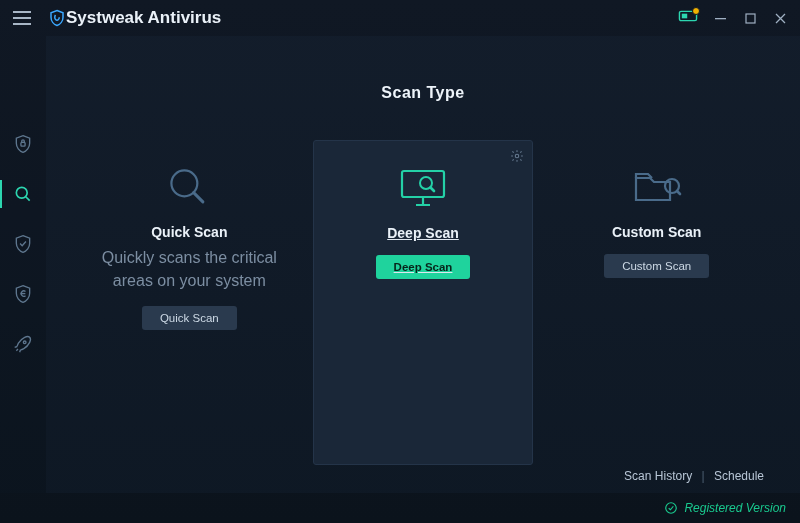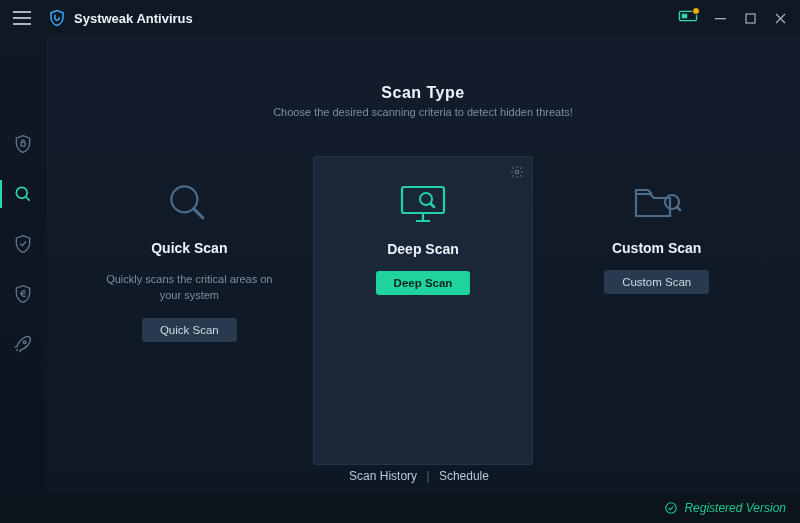--- a/index.html
+++ b/index.html
@@ -2,48 +2,48 @@
 <html><head>
 <meta charset="utf-8">
 <style>
   * { margin: 0; padding: 0; box-sizing: border-box; }
   html, body { width: 800px; height: 523px; overflow: hidden; font-family: "Segoe UI", Arial, sans-serif; background: #0e1724; color: #dfe6ef; }
   .window { width: 800px; height: 523px; background: linear-gradient(180deg,#131d2b 0%, #0e1824 100%); display: flex; flex-direction: column; position: relative; }
   
   .titlebar { height: 36px; display: flex; align-items: center; padding: 0 6px 0 10px; background: rgba(0,0,0,0.15); }
   .hamburger { width: 24px; height: 24px; display:flex; flex-direction:column; justify-content:center; gap:4px; cursor:pointer; margin-right:14px;}
   .hamburger span{ display:block; height:2px; background:#a8b6c6; width:18px; margin-left:3px;}
-  .app-title { display:flex; align-items:center; gap:8px; font-size:13px; font-weight:600; color:#eaf1f8;}
+  .app-title { display:flex; align-items:center; gap:0; font-size:17px; font-weight:600; color:#eaf1f8;}
   .shield-logo svg { display:block; }
   .titlebar-spacer { flex:1; }
   .win-controls { display:flex; align-items:center; gap:2px;}
   .tray-icon { position:relative; margin-right:6px; }
   .tray-icon .dot { position:absolute; top:-2px; right:-2px; width:8px; height:8px; border-radius:50%; background:#f2b200; border:1px solid #0e1724;}
   .win-btn { width:28px; height:26px; display:flex; align-items:center; justify-content:center; color:#9fb0c2; cursor:pointer; }
   
   .body { flex:1; display:flex; min-height:0;}
   .sidebar { width:46px; background:rgba(0,0,0,0.15); display:flex; flex-direction:column; align-items:center; padding-top:88px; gap:10px;}
   .side-item { width:46px; height:40px; display:flex; align-items:center; justify-content:center; color:#5e768e; cursor:pointer; position:relative;}
   .side-item.active { color:#2cd6b0; }
   .side-item.active::before { content:""; position:absolute; left:0; top:6px; bottom:6px; width:2px; background:#2cd6b0;}
   .main { flex:1; padding:48px 28px 10px 28px; display:flex; flex-direction:column; min-width:0;}
   .heading { text-align:center; }
   .heading h1 { font-size:16px; font-weight:600; color:#eef4fa; letter-spacing:.5px;}
   .heading p { font-size:11px; color:#7c8ea2; margin-top:4px;}
   .cards { flex:1; display:flex; justify-content:space-between; gap:14px; margin-top:38px; padding:0 6px;}
   .card { flex:1; max-width:224px; display:flex; flex-direction:column; align-items:center; text-align:center; padding:20px 16px 22px 16px; border-radius:3px; position:relative;}
-  .card.selected { background:#1a2738; border:1px solid #243449;}
+  .card.selected { background:#1a2738; border:1px solid #243449;text-decoration:underline;}
   .gear-corner { position:absolute; top:8px; right:8px; color:#667a90; cursor:pointer;}
   .card-icon { height:56px; display:flex; align-items:center; justify-content:center; color:#4a6b8a; margin-bottom:6px;}
   .card.selected .card-icon { color:#24d1a7;}
   .card h3 { font-size:14px; font-weight:700; color:#eaf1f8; margin-top:2px;}
-  .card p { font-size:11px; color:#7c8ea2; margin-top:16px; line-height:1.45; min-height:32px;}
+  .card p { font-size:16px; color:#7c8ea2; margin-top:6px; line-height:1.45; min-height:32px;}
   .scan-btn { margin-top:14px; padding:6px 18px; font-size:11.5px; border:none; border-radius:3px; background:#2a3a4e; color:#cdd9e5; cursor:pointer;}
   .scan-btn.primary { background:#1fd39d; color:#07251b; font-weight:600;}
-  .footer-links { text-align:center; font-size:12px; color:#b8c6d6; padding:4px 8px 0 0;}
+  .footer-links { text-align:right; font-size:12px; color:#b8c6d6; padding:4px 8px 0 0;}
   .footer-links span { cursor:pointer;}
   .footer-links .sep { color:#4c5e72; margin:0 6px; cursor:default;}
   .statusbar { height:30px; display:flex; align-items:center; justify-content:flex-end; padding:0 14px; background:rgba(0,0,0,0.2); font-size:12px; color:#19c98e;font-style:italic;}
   .statusbar svg { margin-right:6px;}
 </style>
 </head>
 <body>
 
 <div class="window">
 
@@ -122,21 +122,20 @@
             <path d="M5 15 C5 15 6 8 14 4 C18 2 20 4 20 4 C20 4 22 6 20 10 C16 18 9 19 9 19"></path>
             <circle cx="14" cy="10" r="1.6"></circle>
             <path d="M6 18 L4 20 M9 19 L8 22 M5 15 L2 16"></path>
           </svg>
       </div>
     </div>
 
     <div class="main">
       <div class="heading">
         <h1>Scan Type</h1>
-        <p>Choose the desired scanning criteria to detect hidden threats!</p>
       </div>
 
       <div class="cards">
 
         <div class="card">
           <div class="card-icon">
             <svg width="50" height="50" viewBox="0 0 54 54" fill="none" stroke="currentColor" stroke-width="2.4">
                 <circle cx="22" cy="22" r="14"></circle>
                 <path d="M42 42 L32 32" stroke-width="3.2" stroke-linecap="round"></path>
               </svg>

